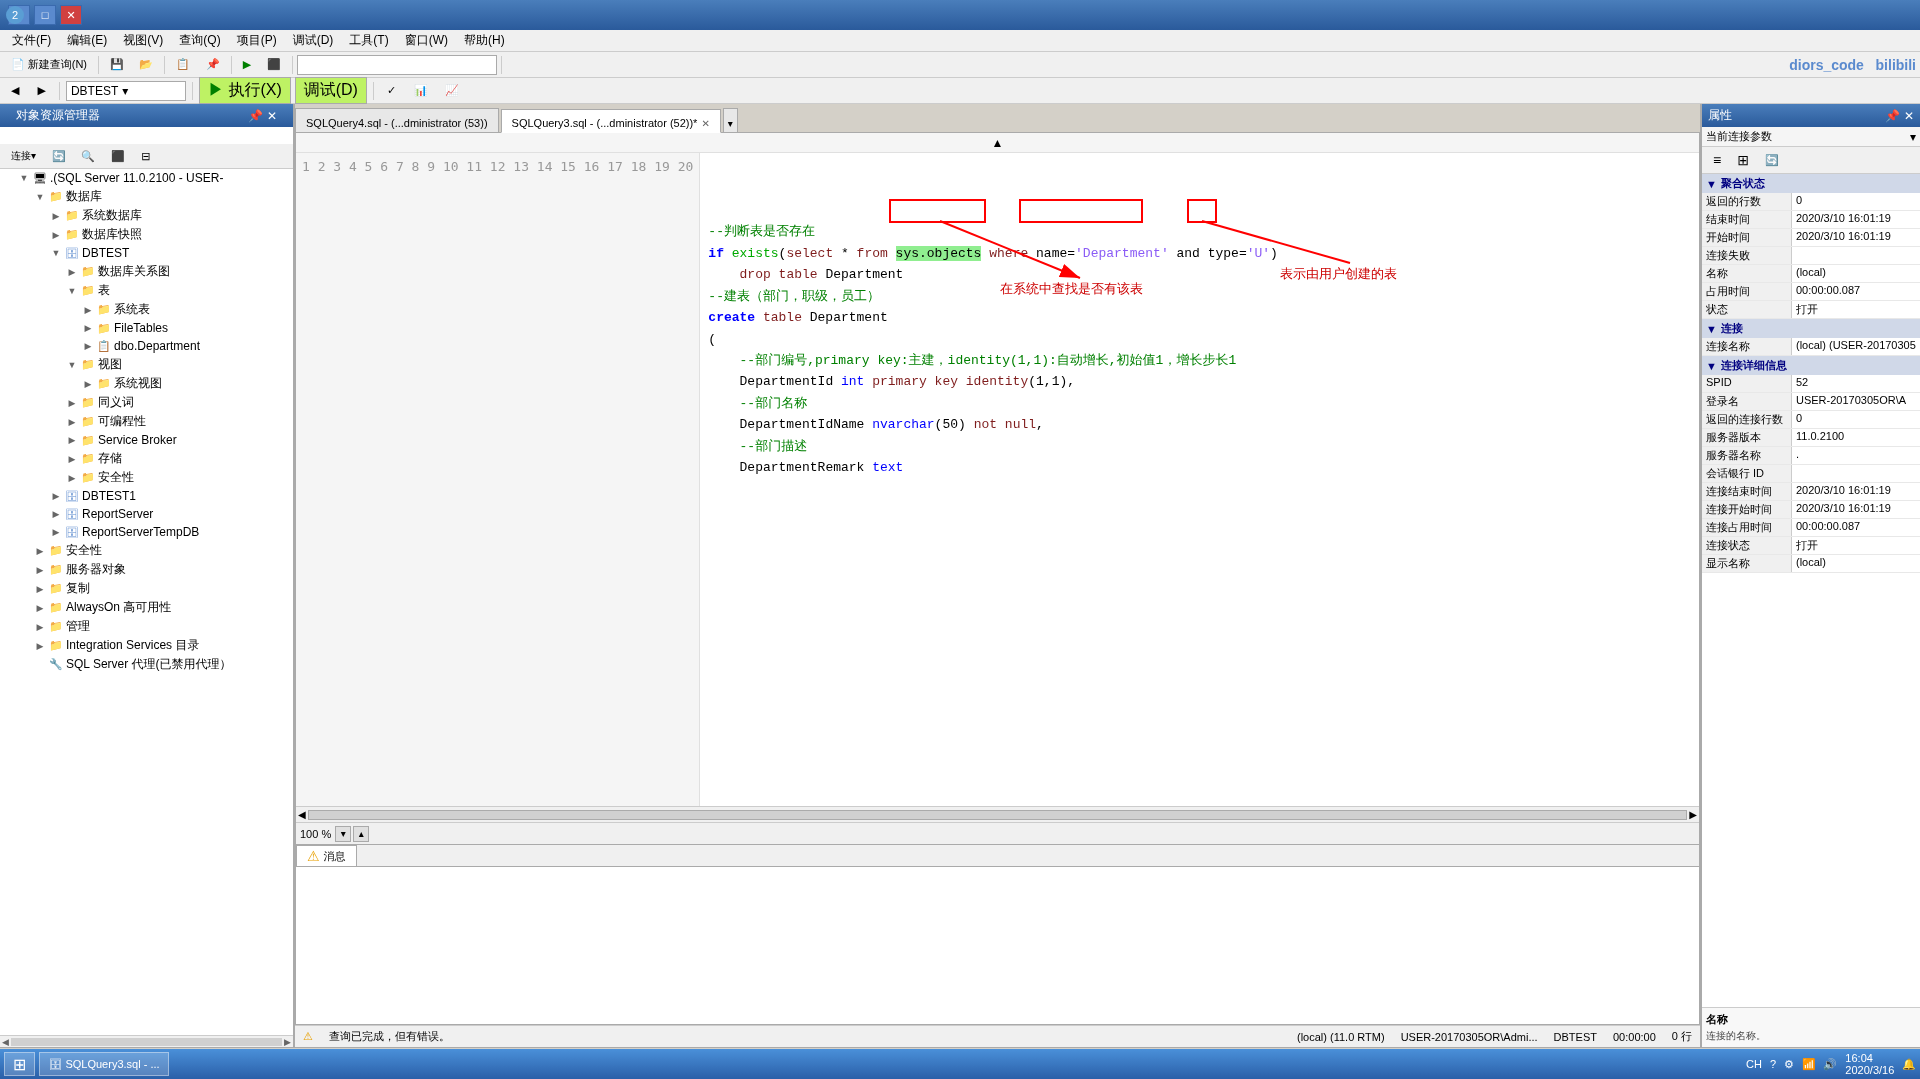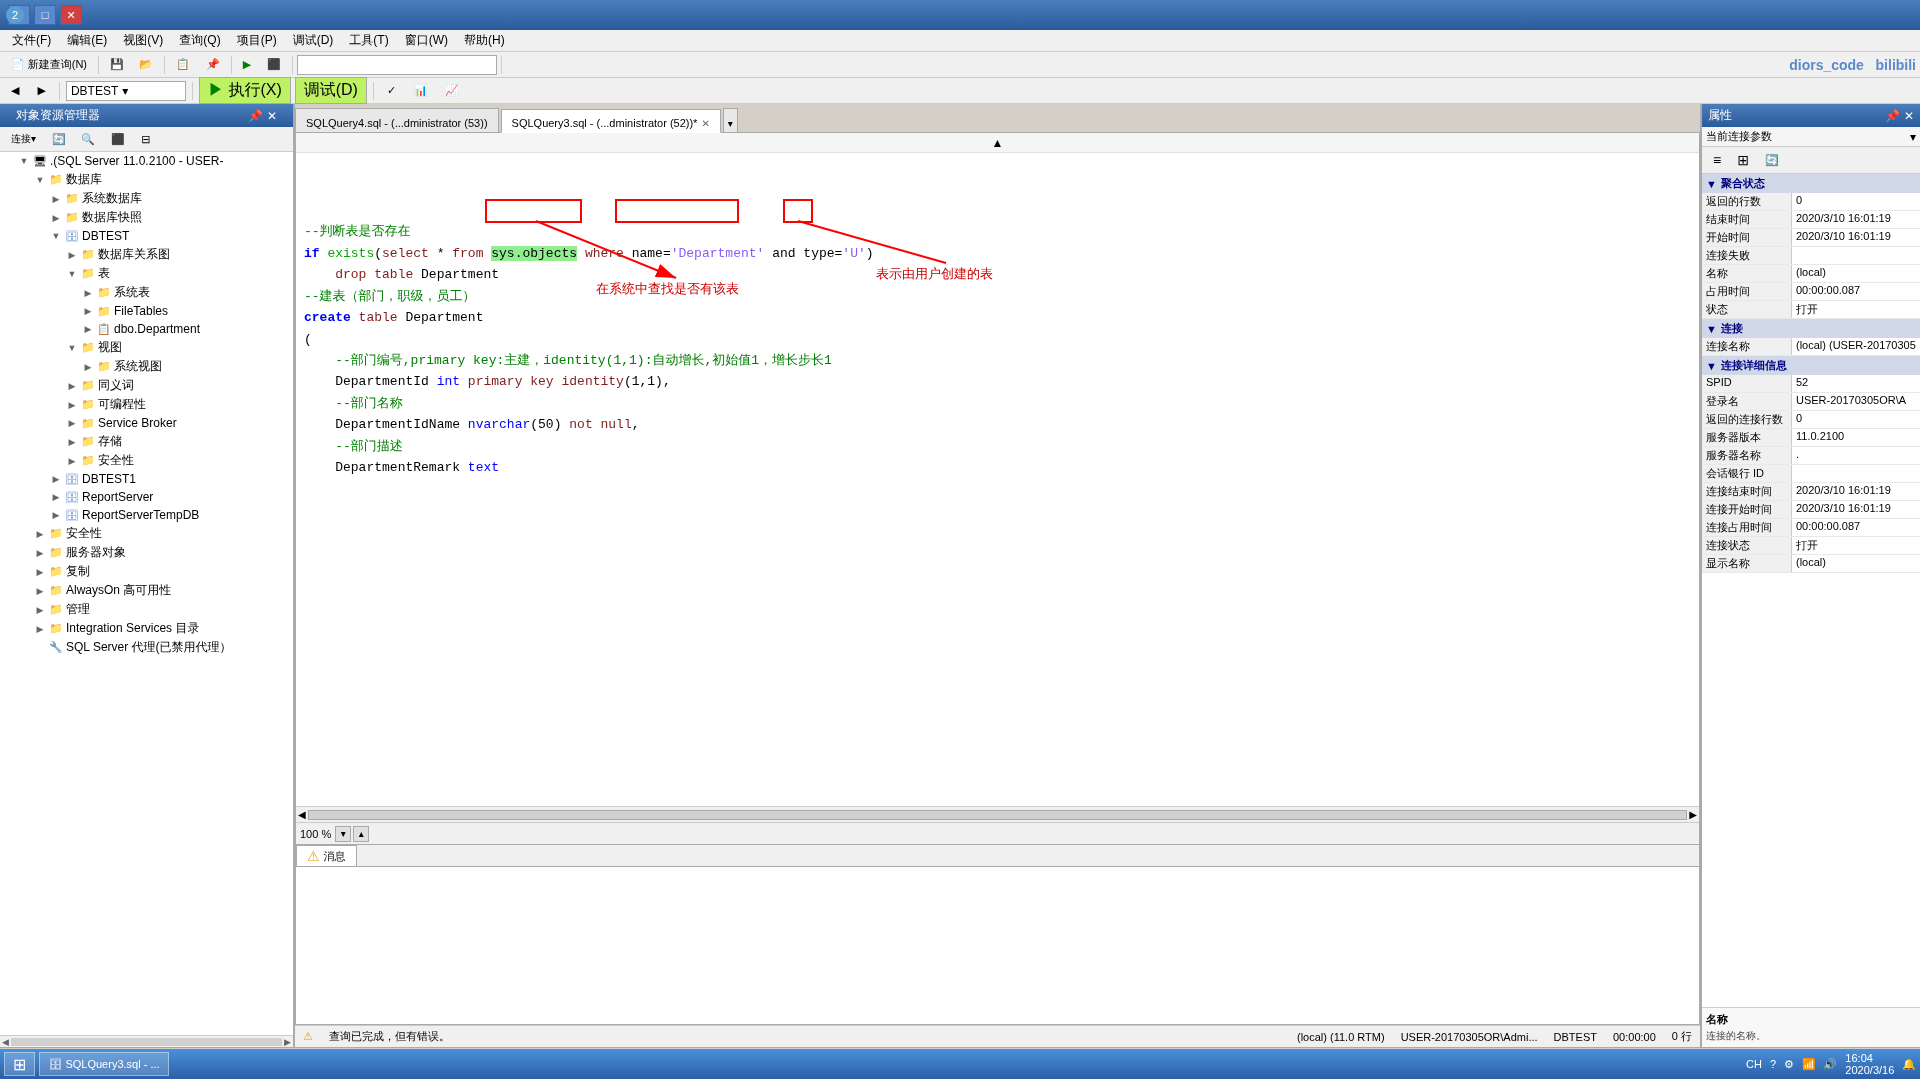--- a/index.html
+++ b/index.html
@@ -112,20 +112,21 @@
       display: flex;
       justify-content: space-between;
       align-items: center;
     }
     #oe-toolbar {
       background: #f0f0f0;
       padding: 2px 4px;
       display: flex;
       gap: 2px;
       border-bottom: 1px solid #ccc;
+      margin-top: 17px;
     }
     #oe-tree {
       flex: 1;
       overflow-y: auto;
       overflow-x: hidden;
       font-size: 12px;
       background: white;
     }
     .tree-item {
       display: flex;
@@ -747,20 +748,41 @@
         <span class="tab-close">✕</span>
       </div>
       <div class="tab" style="padding:3px 4px;font-size:10px;">▾</div>
     </div>
 
     <div id="editor-content">
 
       <div style="height:20px;background:#f5f5f5;border-bottom:1px solid #e0e0e0;display:flex;align-items:center;justify-content:center;">▲</div>
 
       <div id="code-with-numbers" style="flex:1;display:flex;overflow:hidden;position:relative;">
+        <div id="line-numbers">1
+2
+3
+4
+5
+6
+7
+8
+9
+10
+11
+12
+13
+14
+15
+16
+17
+18
+19
+20
+</div>
         <div id="code-body" style="flex:1;padding:4px 8px;font-family:Consolas,'Courier New',monospace;font-size:13px;line-height:1.65;overflow:auto;white-space:pre;position:relative;">
 
 <svg style="position:absolute;top:0;left:0;width:100%;height:100%;pointer-events:none;z-index:10;">
 
   <rect x="190" y="47" width="95" height="22" fill="none" stroke="red" stroke-width="2"></rect>
 
   <rect x="320" y="47" width="122" height="22" fill="none" stroke="red" stroke-width="2"></rect>
 
   <rect x="488" y="47" width="28" height="22" fill="none" stroke="red" stroke-width="2"></rect>
 

